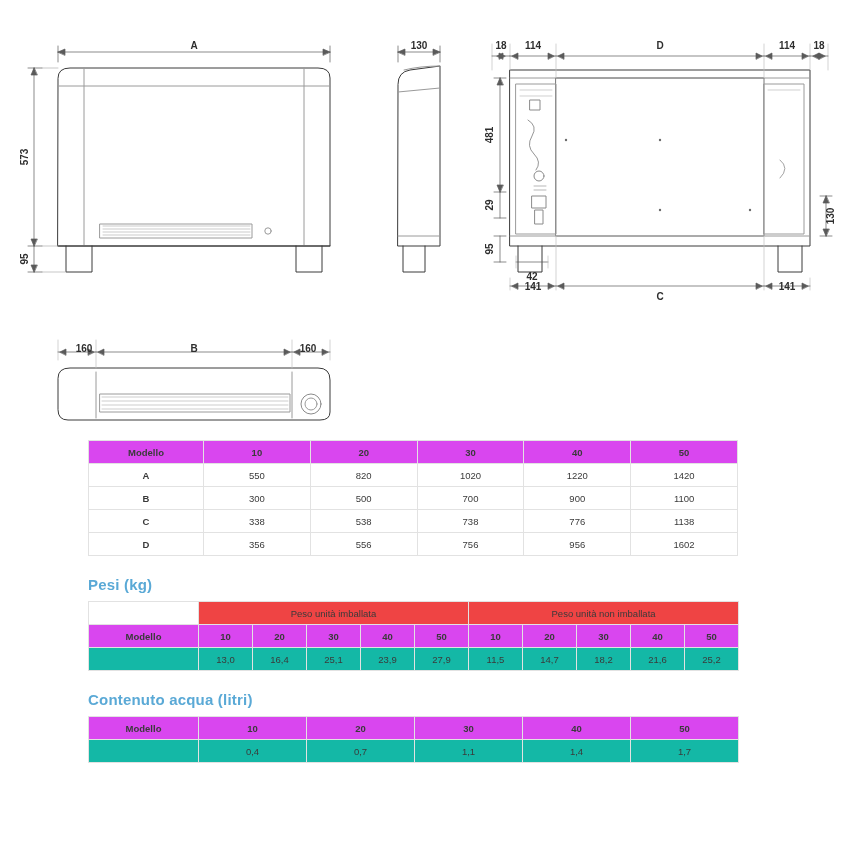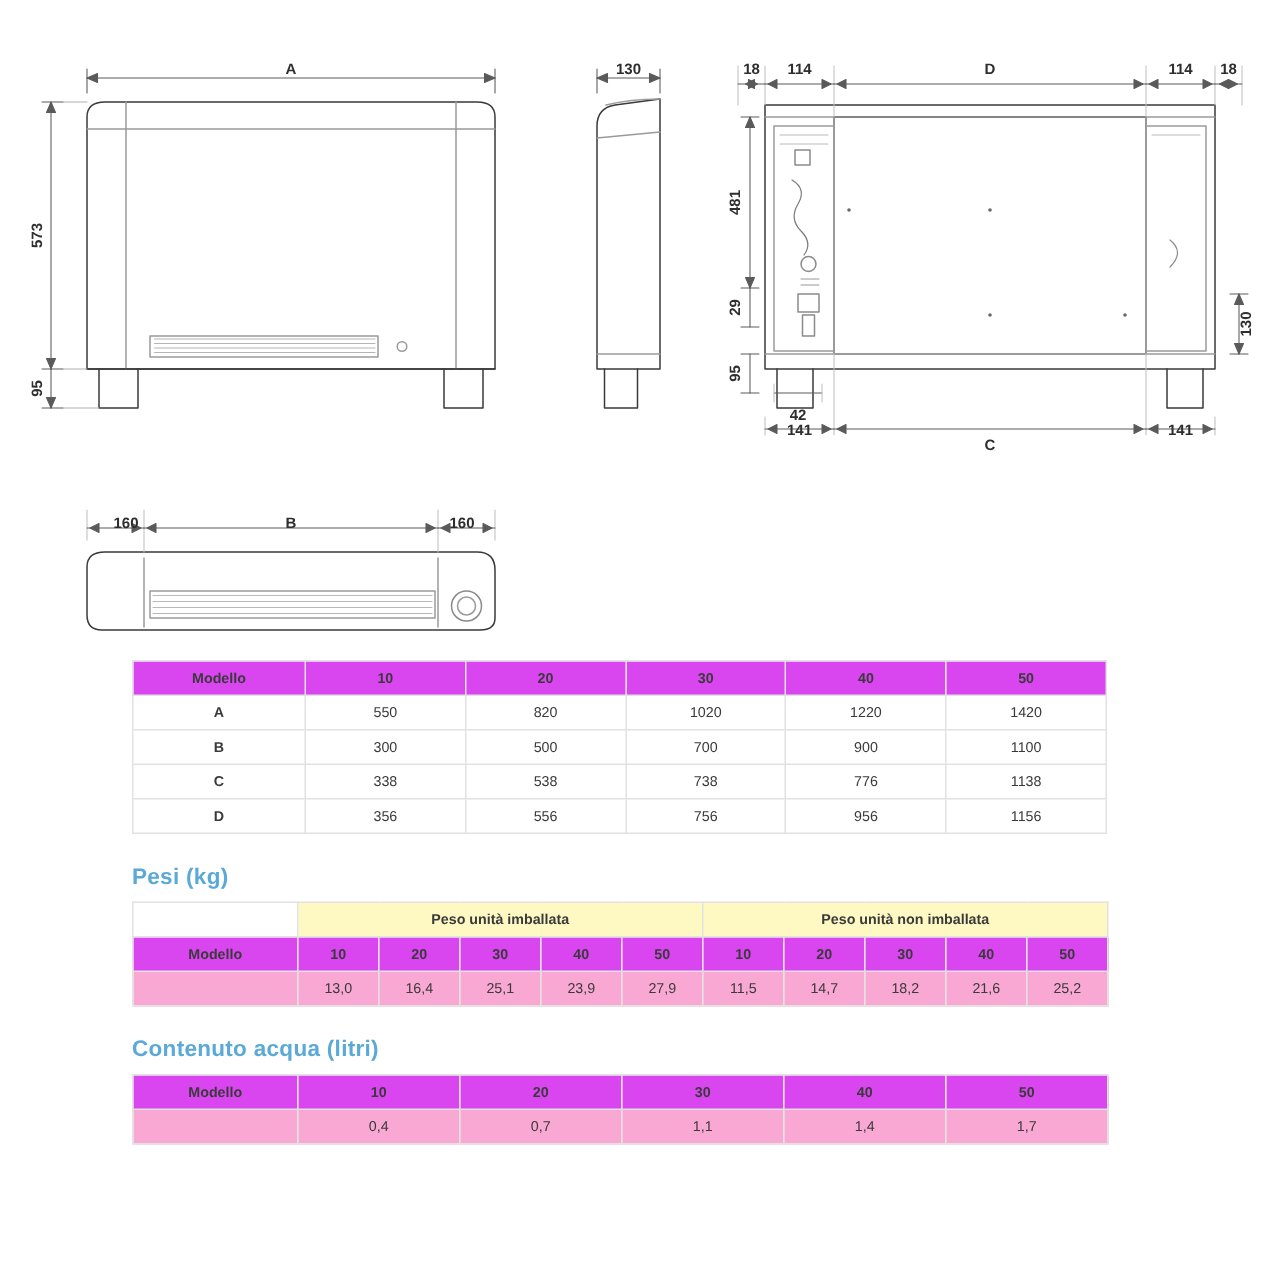--- a/index.html
+++ b/index.html
@@ -58,28 +58,28 @@
   }
   table.tbl tr.head td {
     background: #d946ef;
     font-weight: bold;
   }
   table.tbl td.rowlbl {
     background: #ffffff;
     font-weight: bold;
   }
   table.tbl tr.values td {
-    background: #f9a8d4;
+    background: #14b8a6;
     margin-left: 25px;
   }
   .tbl-dim td:first-child { width: 110px; }
   .tbl-pesi td { }
   .tbl-pesi .grp {
-    background: #fef9c3;
-    font-weight: bold;
+    background: #ef4444;
+    font-weight: normal;
   }
   .gap-md { height: 20px; }
 </style>
 </head>
 <body>
 
 <div class="page">
 
   <div class="drawings">
     <svg width="850" height="440" viewBox="0 0 850 440" xmlns="http://www.w3.org/2000/svg">
@@ -316,21 +316,21 @@
         <td>738</td>
         <td>776</td>
         <td>1138</td>
       </tr>
       <tr>
         <td class="rowlbl">D</td>
         <td>356</td>
         <td>556</td>
         <td>756</td>
         <td>956</td>
-        <td>1156</td>
+        <td>1602</td>
       </tr>
     </tbody>
       </table>
   </div>
 
   <div class="gap-md"></div>
 
   <div class="section">
     <div class="sec-title">Pesi (kg)</div>
     <table class="tbl tbl-pesi">

